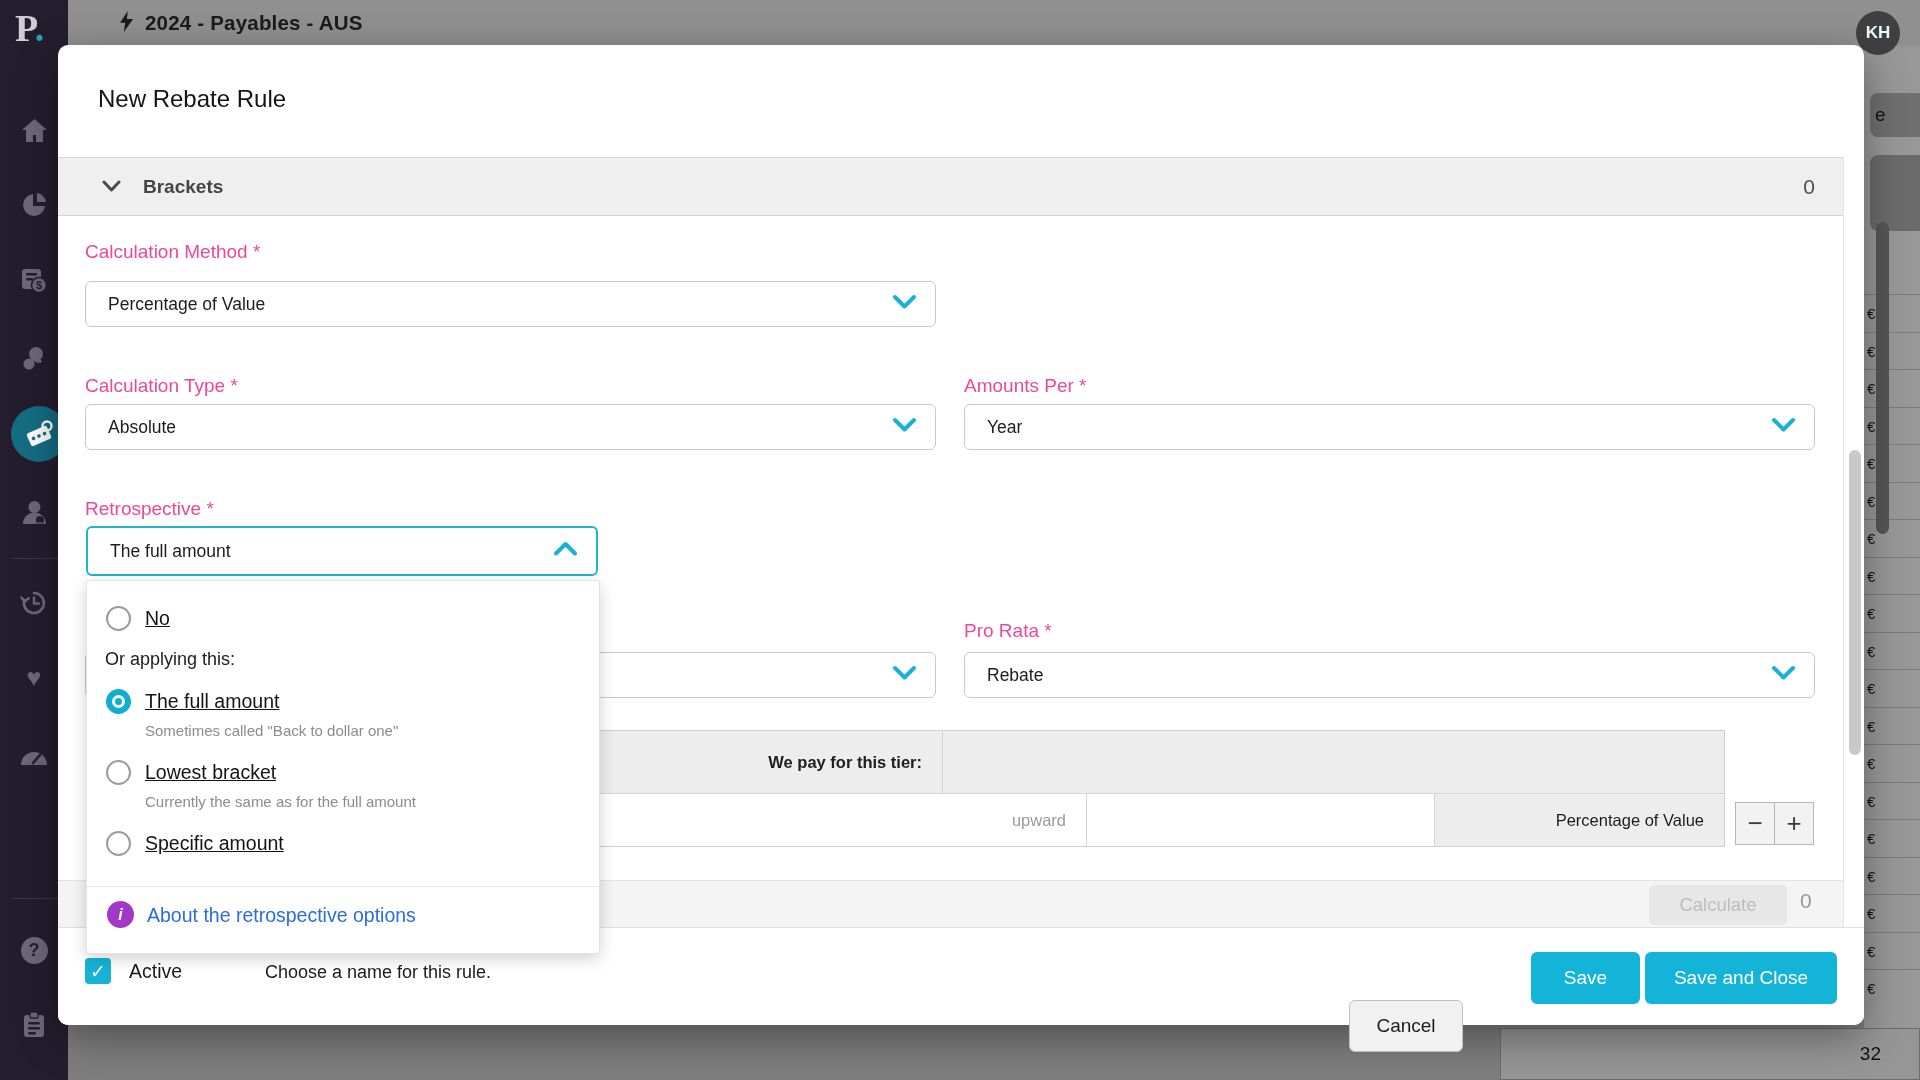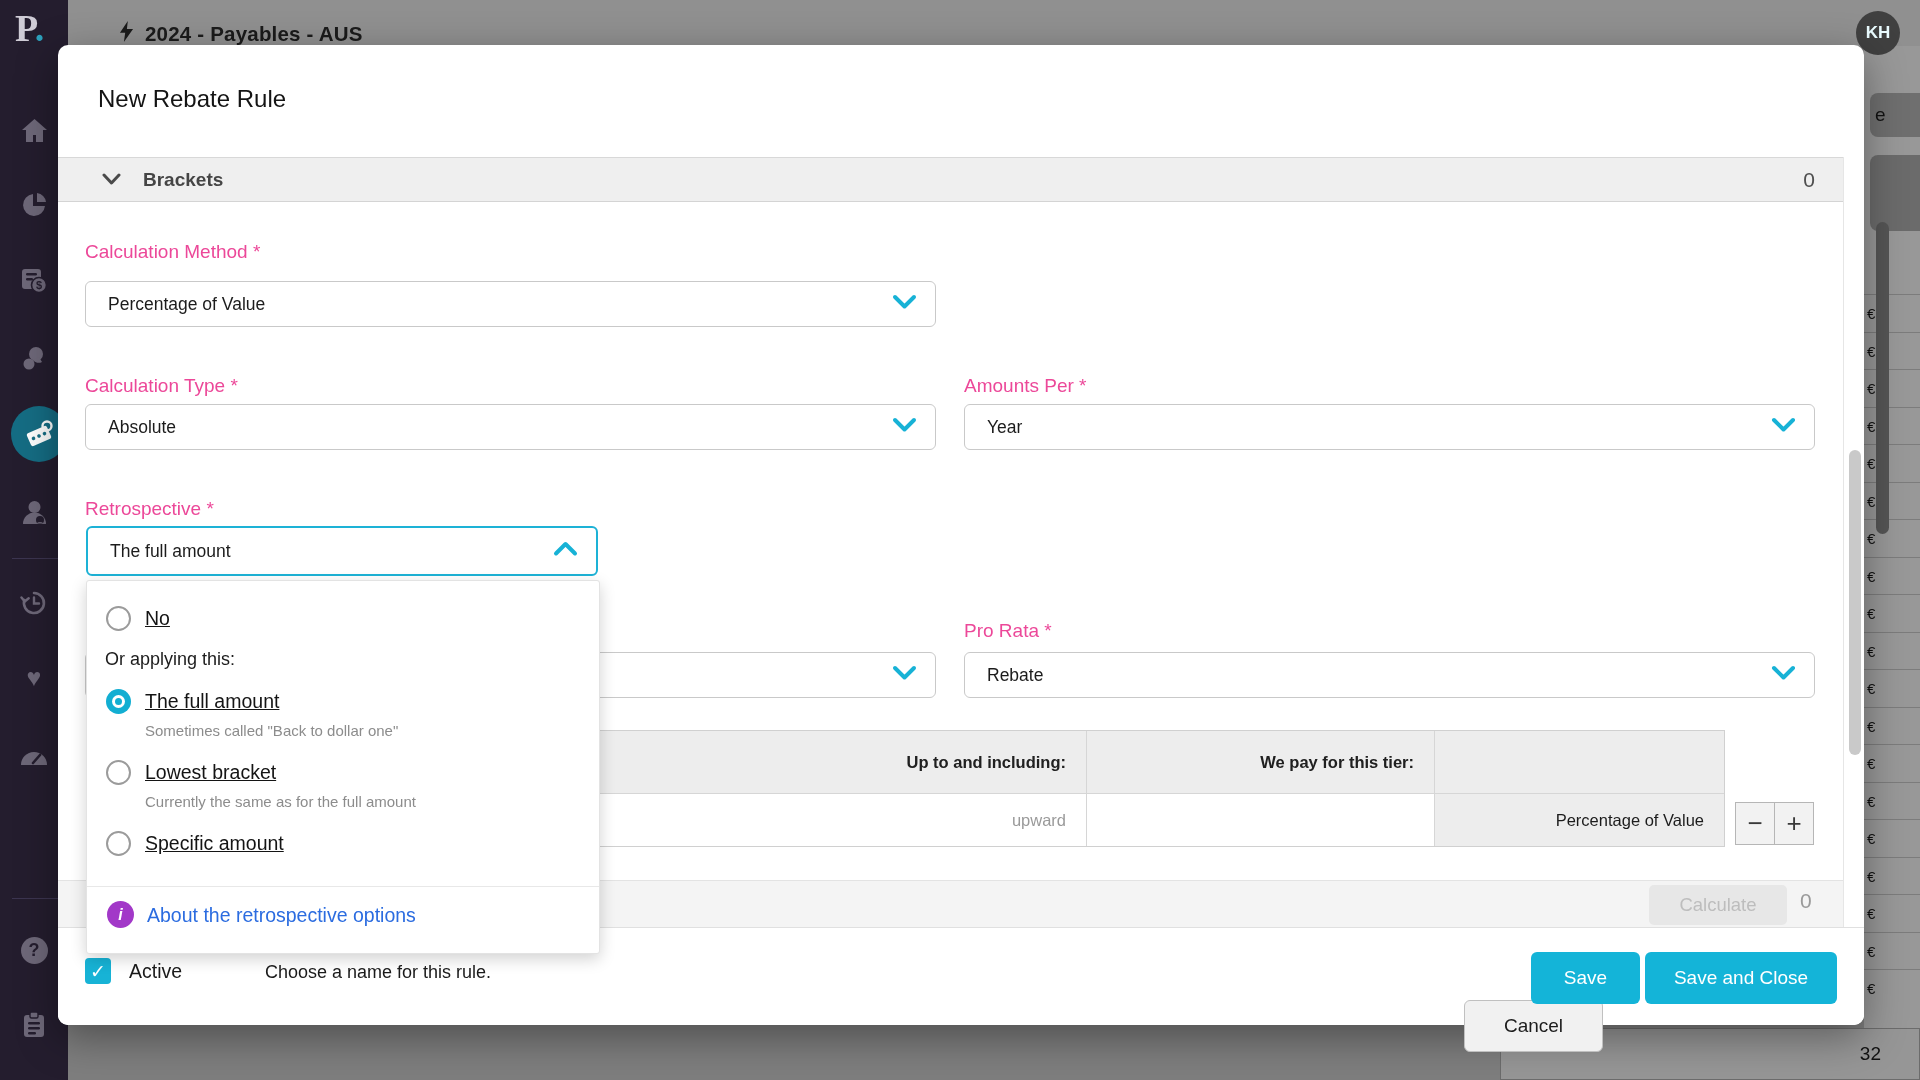--- a/index.html
+++ b/index.html
@@ -3,21 +3,21 @@
 <meta charset="utf-8">
 <style>
   * { margin:0; padding:0; box-sizing:border-box; }
   html,body { width:1920px; height:1080px; overflow:hidden; background:#c9c9c9;
               font-family:"Liberation Sans","DejaVu Sans",sans-serif; }
   .stage { position:absolute; inset:0; width:1920px; height:1080px; }
 
   
   .bg-main { position:absolute; inset:0; background:#d2d2d2; z-index:1; }
   .app-header { position:absolute; left:68px; top:0; right:0; height:46px; background:#f0f0f0;
-                display:flex; align-items:flex-end; z-index:2; }
+                display:flex; align-items:center; z-index:2; }
   .bolt { margin-left:50px; }
   .app-title { margin-left:10px; font-size:20.5px; font-weight:700; color:#2e2e2e; letter-spacing:.2px; }
   .avatar { position:absolute; top:11px; left:1856px; width:44px; height:44px; border-radius:50%;
             background:#404040; color:#eafcff; font-size:17px; font-weight:700;
             display:flex; align-items:center; justify-content:center; z-index:2; }
 
   .bg-right { position:absolute; left:1864px; top:46px; width:56px; bottom:0; background:#fdfdfd; z-index:2; }
   .bg-partial-btn { position:absolute; left:6px; top:47px; width:52px; height:44px; background:#b9b9b9;
                     border-radius:8px 0 0 8px; color:#1e1e1e; font-size:19px; display:flex; align-items:center; padding-left:5px; }
   .bg-panel2 { position:absolute; left:6px; top:109px; width:52px; height:76px; background:#b3b3b3; border-radius:8px 0 0 8px; }
@@ -42,21 +42,21 @@
   .side-divider { position:absolute; left:12px; width:46px; height:1px; background:#3c3550; }
   .heart-glyph { font-size:25px; color:#6e6879; }
   .qmark { width:27px; height:27px; border-radius:50%; background:#6e6879; color:#241d2e; font-weight:700;
            font-size:18px; display:flex; align-items:center; justify-content:center; }
 
   
   .modal { position:absolute; left:58px; top:45px; width:1806px; height:980px; background:#fff;
            border-radius:10px; box-shadow:0 12px 42px rgba(0,0,0,.38); z-index:40; }
   .modal-title { position:absolute; left:40px; top:40px; font-size:24px; font-weight:500; color:#141414; }
 
-  .section-bar { position:absolute; left:0; top:112px; width:1785px; height:45px; background:#efefef;
+  .section-bar { position:absolute; left:0; top:112px; width:1785px; height:59px; background:#efefef;
                  border-top:1px solid #d8d8d8; border-bottom:1px solid #d4d4d4; display:flex; align-items:center; cursor:pointer; }
   .section-bar .chev { margin-left:44px; }
   .section-label { margin-left:22px; font-size:19px; font-weight:700; color:#454545; }
   .section-count { position:absolute; right:28px; font-size:21px; color:#4f4f4f; }
 
   .fld-label { position:absolute; font-size:19px; color:#ec4899; }
   .sel { position:absolute; height:46px; background:#fff; border:1px solid #c9c9c9; border-radius:6px;
          display:flex; align-items:center; cursor:pointer; }
   .sel .sel-text { margin-left:22px; font-size:17.5px; color:#1c1c1c; }
   .sel .sel-chev { position:absolute; right:18px; top:50%; transform:translateY(-50%); }
@@ -86,21 +86,21 @@
   .calc-count { position:absolute; left:1742px; top:8px; font-size:21px; color:#9a9a9a; }
 
   .modal-footer { position:absolute; left:0; top:882px; width:1806px; height:98px; background:#fff;
                   border-top:1px solid #e0e0e0; border-radius:0 0 10px 10px; }
   .chk { position:absolute; left:27px; top:30px; width:26px; height:26px; background:#17b3d6; border-radius:4px;
          color:#fff; font-size:19px; font-weight:700; display:flex; align-items:center; justify-content:center; cursor:pointer; }
   .chk-label { position:absolute; left:71px; top:32px; font-size:19.5px; color:#1b1b1b; }
   .name-hint { position:absolute; left:207px; top:34px; font-size:18px; color:#1b1b1b; }
   .btn { position:absolute; top:24px; height:52px; border-radius:6px; font-size:19px; font-family:inherit;
          display:flex; align-items:center; justify-content:center; cursor:pointer; }
-  .btn-cancel { left:1406px; width:139px; background:#f1f1f1; border:1px solid #c0c0c0; color:#1c1c1c;margin-top:48px; }
+  .btn-cancel { left:1291px; width:114px; background:#f1f1f1; border:1px solid #c0c0c0; color:#1c1c1c;margin-top:48px; }
   .btn-save { left:1473px; width:109px; background:#14b4d8; border:none; color:#fff; }
   .btn-saveclose { left:1587px; width:192px; background:#14b4d8; border:none; color:#fff; }
 
   .m-scroll-line { position:absolute; left:1785px; top:112px; bottom:98px; width:1px; background:#e6e6e6; }
   .m-thumb { position:absolute; left:1791px; top:405px; width:12px; height:305px; background:#c9c9c9; border-radius:6px; }
 
   
   .panel { position:absolute; left:28px; top:535px; width:514px; height:374px; background:#fff;
            border:1px solid #e3e3e3; border-radius:3px; box-shadow:0 5px 16px rgba(0,0,0,.18); z-index:5; }
   .radio { position:absolute; left:19px; width:25px; height:25px; border-radius:50%; border:2px solid #9b9b9b;
@@ -322,21 +322,20 @@
       <span class="sel-text">Rebate</span>
       <span class="sel-chev">
         <svg width="25" height="15" viewBox="0 0 25 15">
             <polyline points="3,2.5 12.5,12 22,2.5" fill="none" stroke="#17b2d6" stroke-width="4" stroke-linecap="round" stroke-linejoin="round"></polyline>
           </svg>
       </span>
     </div>
 
     <div class="btable">
       <div class="hrow">
-        <div class="hcell c1">Up to and including:</div>
         <div class="hcell c2">We pay for this tier:</div>
         <div class="hcell c3"></div>
       </div>
       <div class="drow">
         <div class="dcell c1">
           <input class="cell-input" placeholder="upward" style="">
         </div>
         <div class="dcell c2">
           <input class="cell-input" value="" style="">
         </div>

